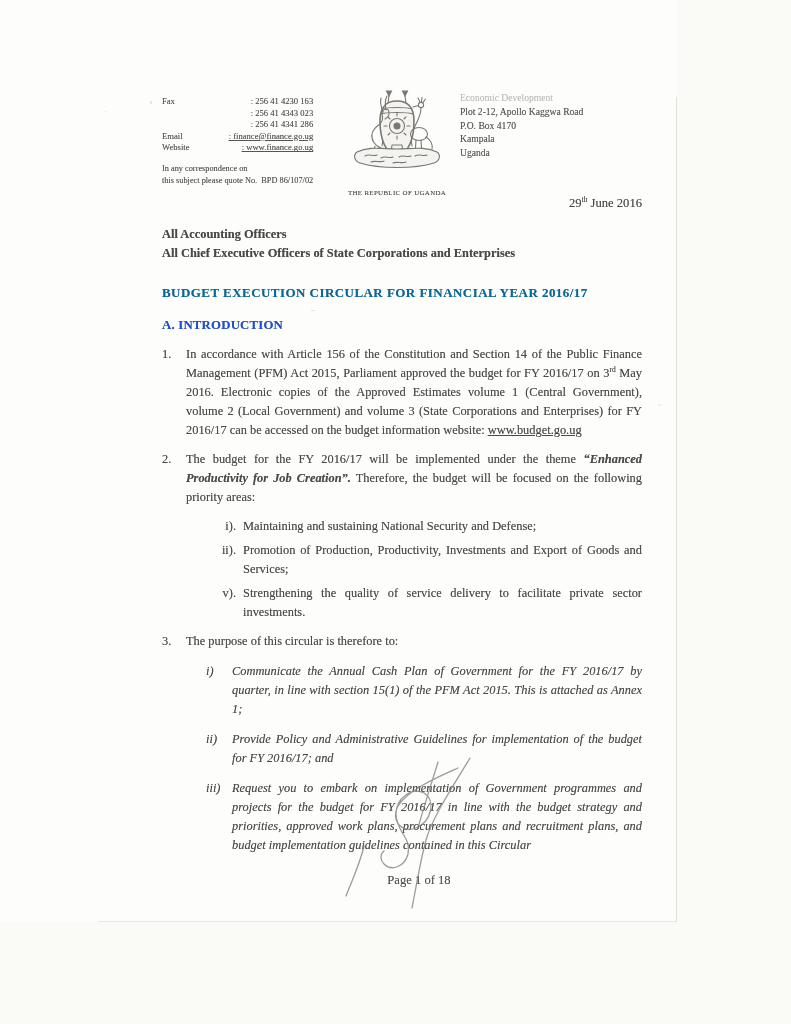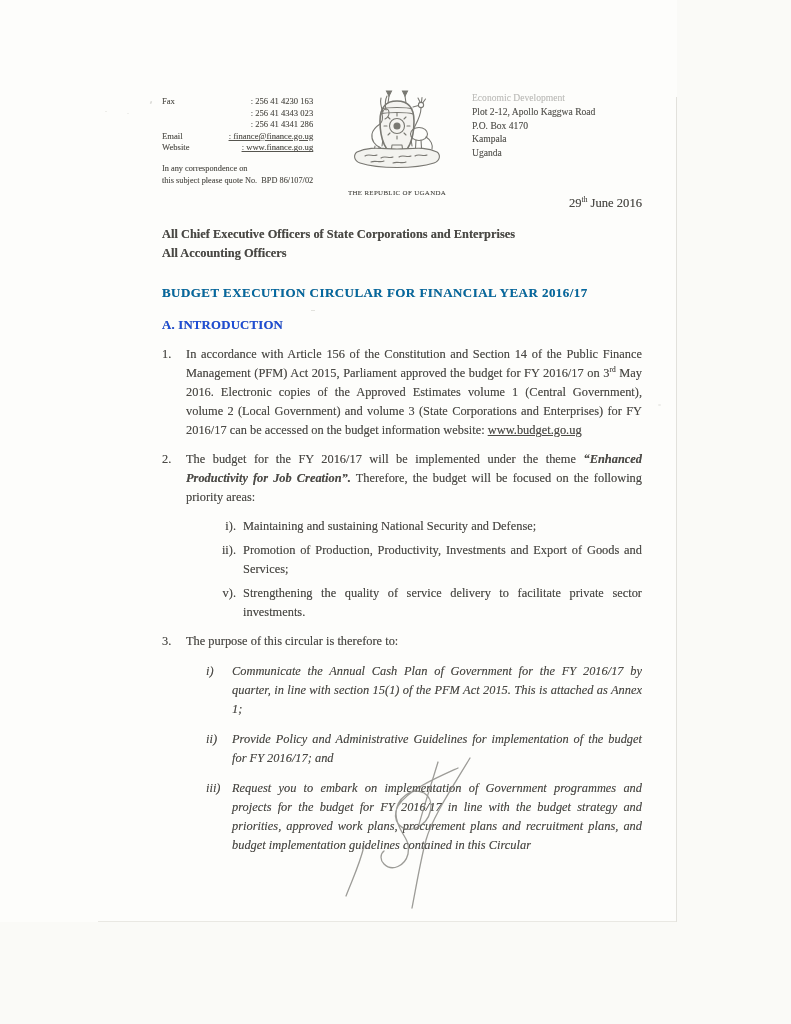--- a/index.html
+++ b/index.html
@@ -23,21 +23,21 @@
   .crow{display:flex;justify-content:space-between;}
   .clabel{width:38px;flex:none;}
   .cval{white-space:pre;}
   .cval.link{text-decoration:underline;}
   .note{margin-top:9px;font-size:8.3px;line-height:11.6px;}
   .note div{white-space:pre;}
 
   .emblem{position:absolute;left:341px;top:88px;width:112px;text-align:center;}
   .emblem-caption{font-size:6.9px;letter-spacing:.35px;color:#52514c;margin-top:1px;white-space:nowrap;}
 
-  .address{position:absolute;left:472px;top:91px;font-size:9.6px;line-height:13.8px;color:#5a5954;}
+  .address{position:absolute;left:460px;top:91px;font-size:9.6px;line-height:13.8px;color:#5a5954;}
   .address .faded{opacity:.38;}
 
   
   .letter{position:absolute;left:162px;top:194px;width:480px;font-size:12.4px;line-height:19px;}
   sup{font-size:7.5px;line-height:0;}
   .date{font-size:12.6px;margin-bottom:12px;text-align:right;}
   .recipient{font-weight:bold;color:#494844;}
   .title{margin-top:20px;font-weight:bold;letter-spacing:.45px;color:#0369a1;font-size:13px;}
   .section{margin-top:14px;font-weight:bold;color:#1d4ed8;font-size:12.8px;letter-spacing:.2px;}
   .npara{display:flex;margin-top:10px;}
@@ -140,22 +140,22 @@
     <div>Plot 2-12, Apollo Kaggwa Road</div>
     <div>P.O. Box 4170</div>
     <div>Kampala</div>
     <div>Uganda</div>
   </div>
 
   <div class="letter txtfuzz">
 
     <div class="date"><span>29</span><sup>th</sup><span> June 2016</span></div>
 
+    <div class="recipient">All Accounting Officers</div>
     <div class="recipient">All Chief Executive Officers of State Corporations and Enterprises</div>
-    <div class="recipient">All Accounting Officers</div>
 
     <div class="title">BUDGET EXECUTION CIRCULAR FOR FINANCIAL YEAR 2016/17</div>
 
     <div class="section">A. INTRODUCTION</div>
 
     <div class="npara">
       <span class="num">1.</span>
       <span class="ptxt"><span>In accordance with Article 156 of the Constitution and Section 14 of the Public Finance Management (PFM) Act 2015, Parliament approved the budget for FY 2016/17 on 3</span><sup>rd</sup><span> May 2016. Electronic copies of the Approved Estimates volume 1 (Central Government), volume 2 (Local Government) and volume 3 (State Corporations and Enterprises) for FY 2016/17 can be accessed on the budget information website: </span><span class="weblink">www.budget.go.ug</span></span>
     </div>
 
@@ -188,20 +188,21 @@
     </div>
     <div class="pur">
       <span class="pm">ii)</span>
       <span class="pt">Provide Policy and Administrative Guidelines for implementation of the budget for FY 2016/17; and</span>
     </div>
     <div class="pur">
       <span class="pm">iii)</span>
       <span class="pt">Request you to embark on implementation of Government programmes and projects for the budget for FY 2016/17 in line with the budget strategy and priorities, approved work plans, procurement plans and recruitment plans, and budget implementation guidelines contained in this Circular</span>
     </div>
 
+    <div class="pagefoot">Page 1 of 18</div>
   </div>
 
   <svg class="signature" viewBox="0 0 172 172" aria-hidden="true">
     <g stroke="#85847f" fill="none" stroke-width="1.3" stroke-linecap="round">
       <path d="M150,12 C132,42 112,72 106,94 C101,112 97,136 92,162"></path>
       <path d="M118,16 C112,36 104,60 98,82"></path>
       <path d="M138,22 C116,32 88,44 78,60 C70,74 82,88 96,82 C112,75 116,54 104,47 C92,41 76,52 76,68 C76,86 92,92 88,108 C85,120 72,126 64,118 C60,114 60,108 64,105"></path>
       <path d="M44,100 C40,118 32,134 26,150"></path>
     </g>
   </svg>

